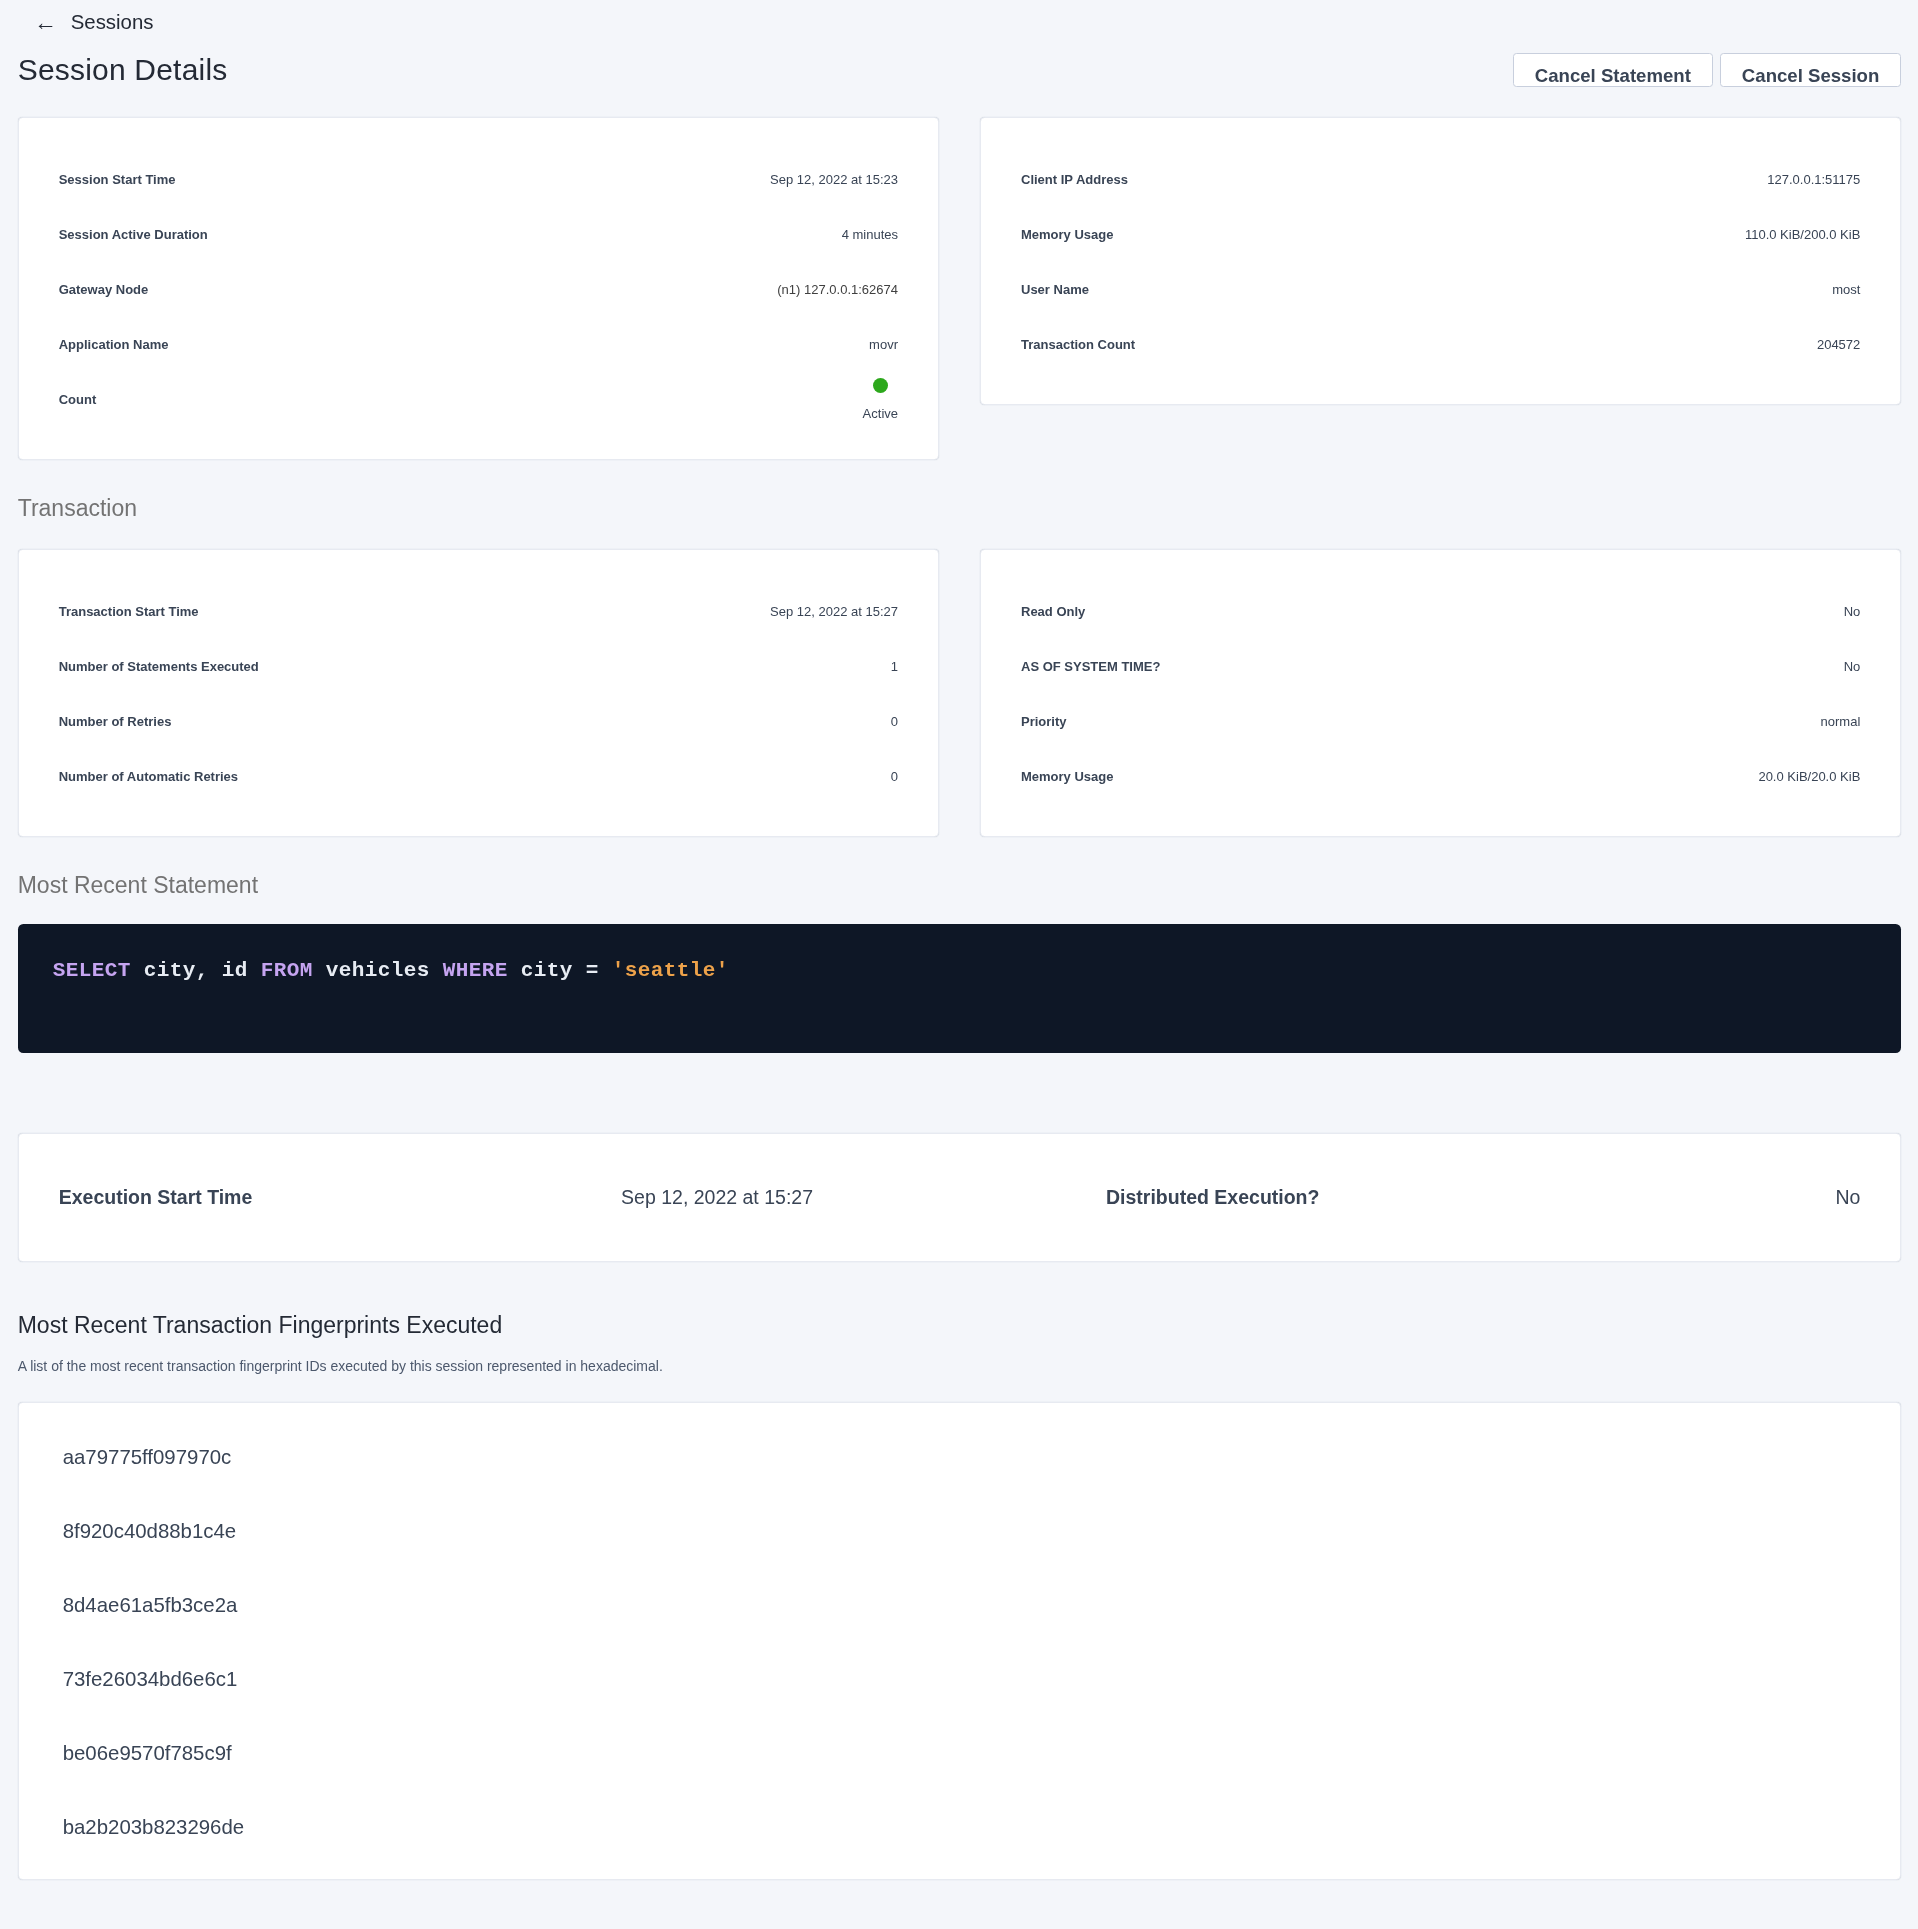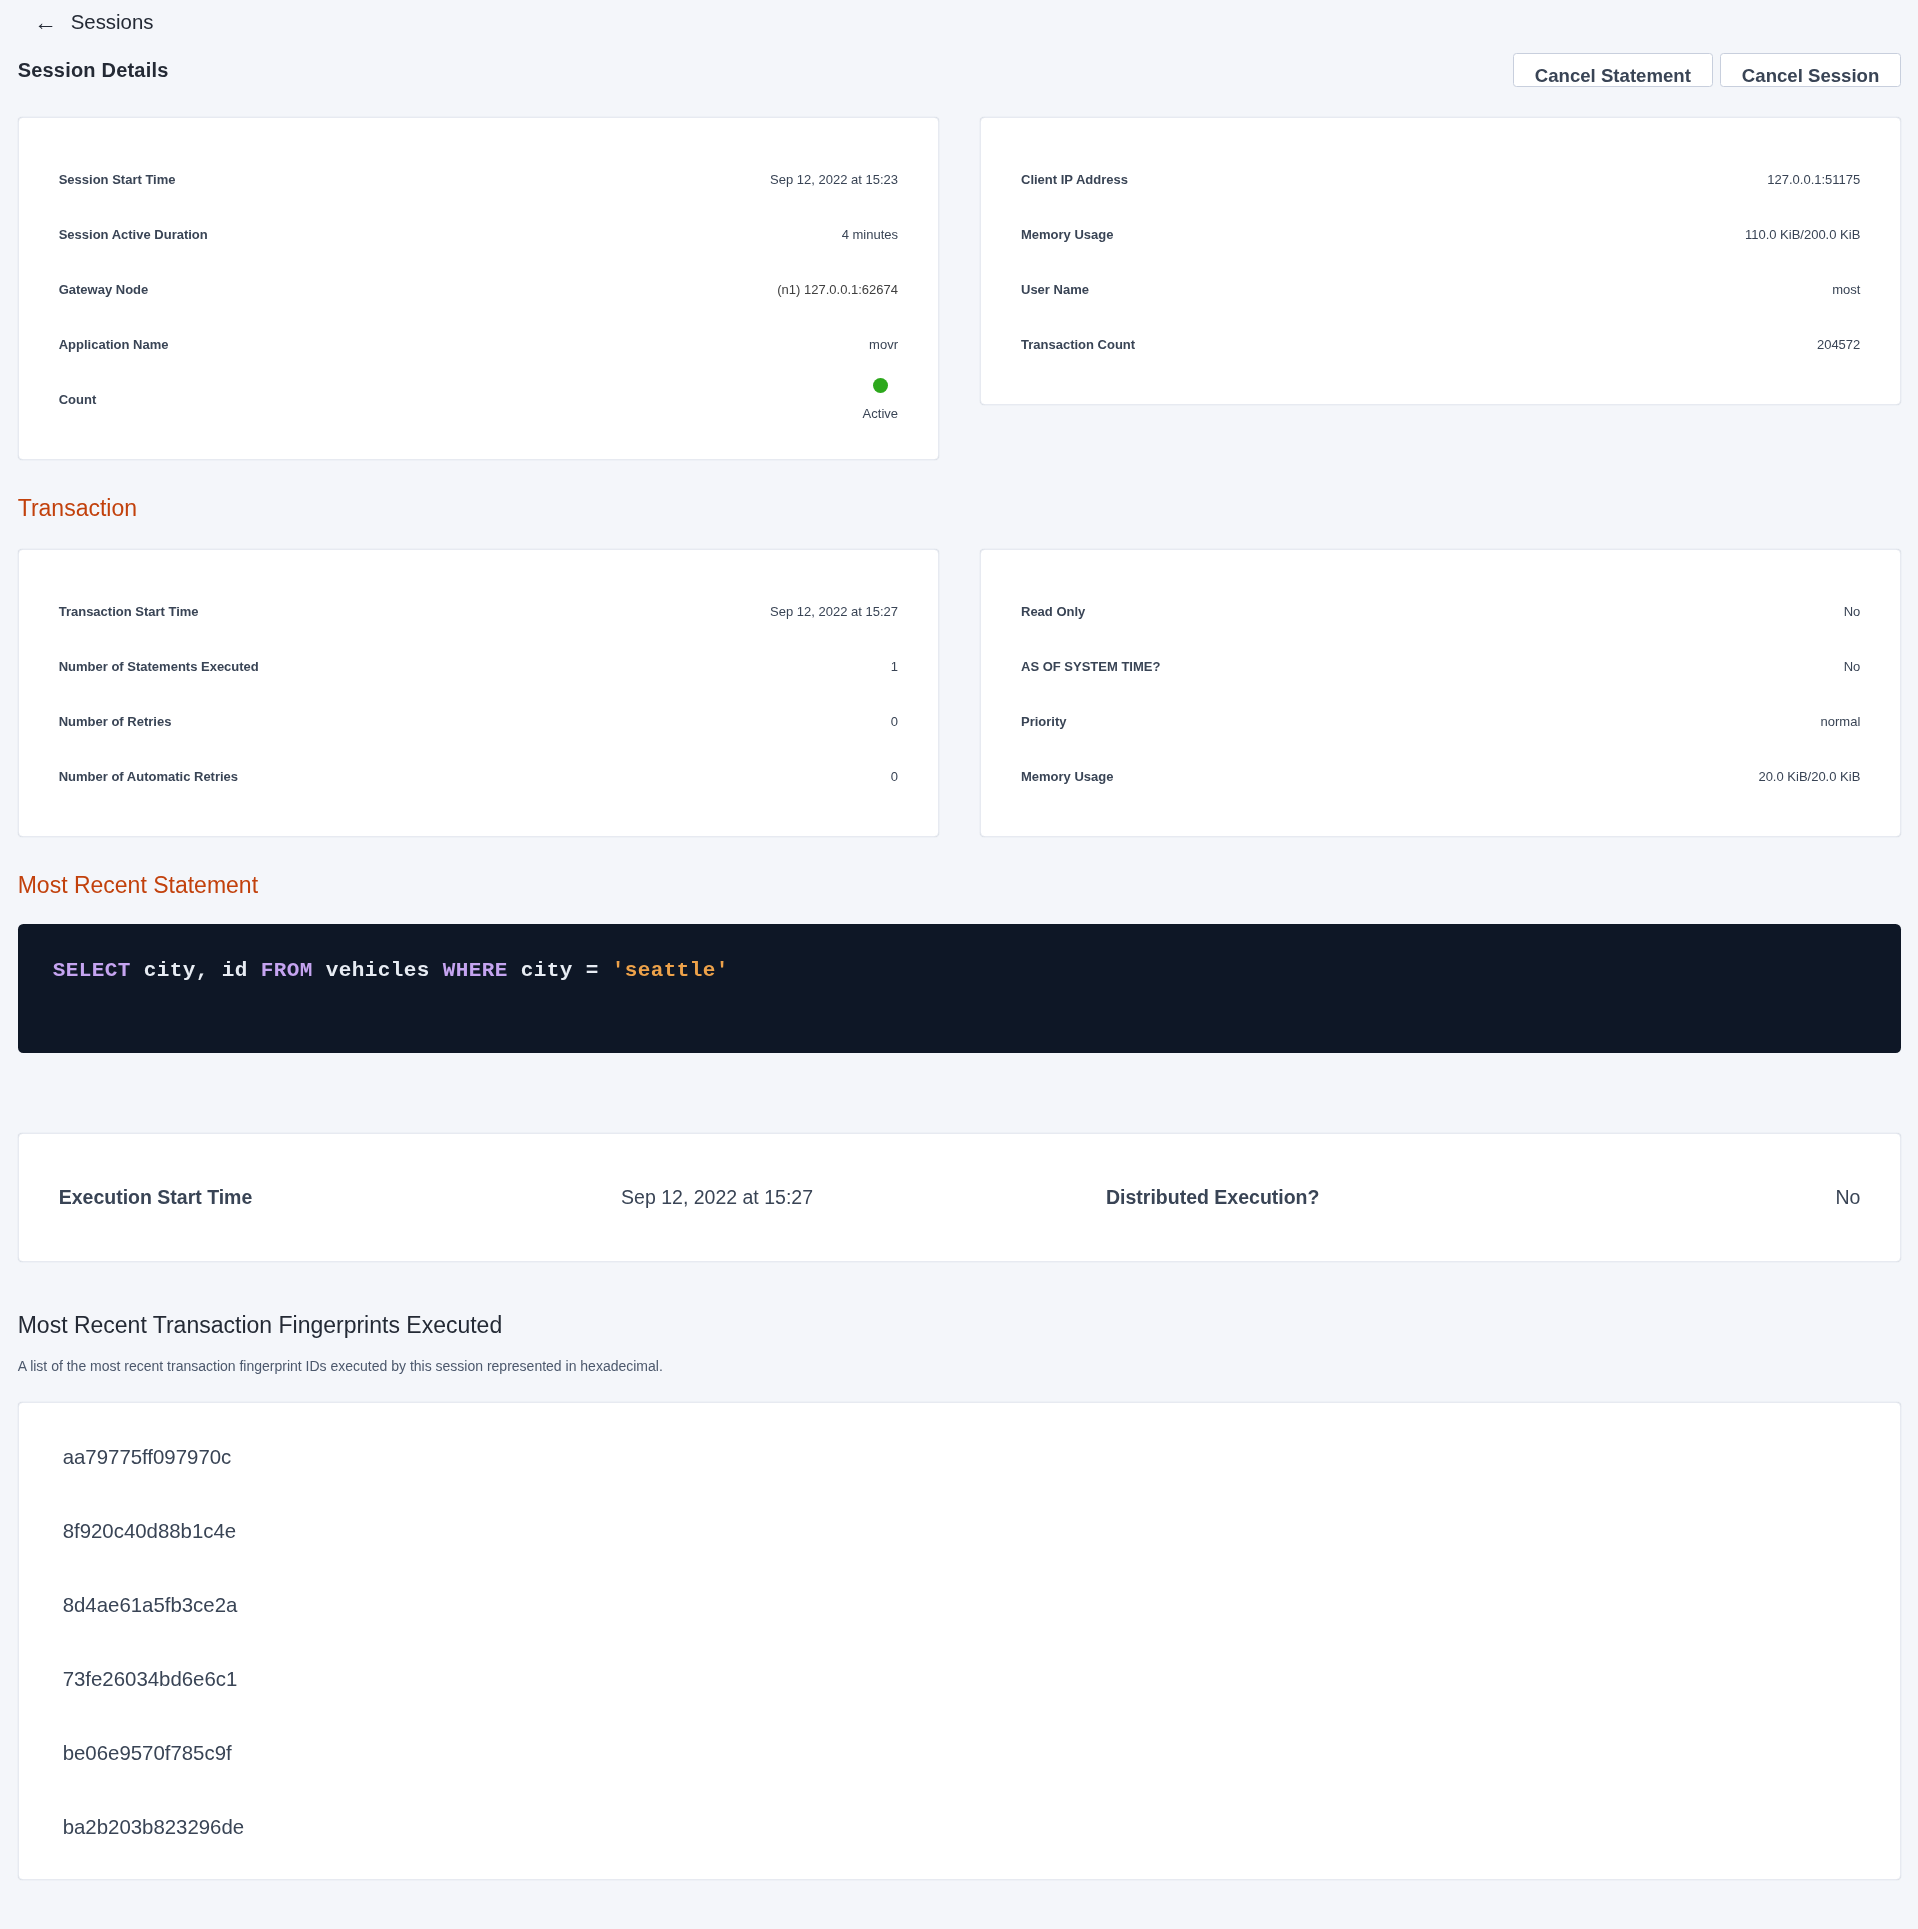--- a/index.html
+++ b/index.html
@@ -27,22 +27,22 @@
   .breadcrumb .arrow { font-size: 23px; line-height: 1; color: #242a35; }
 
   
   .header-row {
     margin-top: 16px;
     display: flex;
     align-items: center;
     justify-content: space-between;
   }
   .page-title {
-    font-size: 20px;
-    font-weight: bold;
+    font-size: 30px;
+    font-weight: normal;
     color: #242a35;
     letter-spacing: 0.2px;
   }
   .header-actions { display: flex; gap: 7px; }
   .btn {
     height: 34px;
     padding: 0 21px;
     background: #ffffff;
     border: 0.9px solid #c8cfdd;
     border-radius: 3.5px;
@@ -84,21 +84,21 @@
     width: 15px; height: 15px; border-radius: 50%;
     background: #2da81c; display: inline-block;
   }
 
   
   .section-heading {
     margin-top: 35px;
     margin-bottom: 26.6px;
     font-size: 23px;
     font-weight: normal;
-    color: #c2410c;
+    color: #737373;
   }
 
   
   .sql-box {
     margin-top: 25px;
     background: #0e1726;
     border-radius: 5.3px;
     height: 129px;
     padding: 35px 35px;
   }

